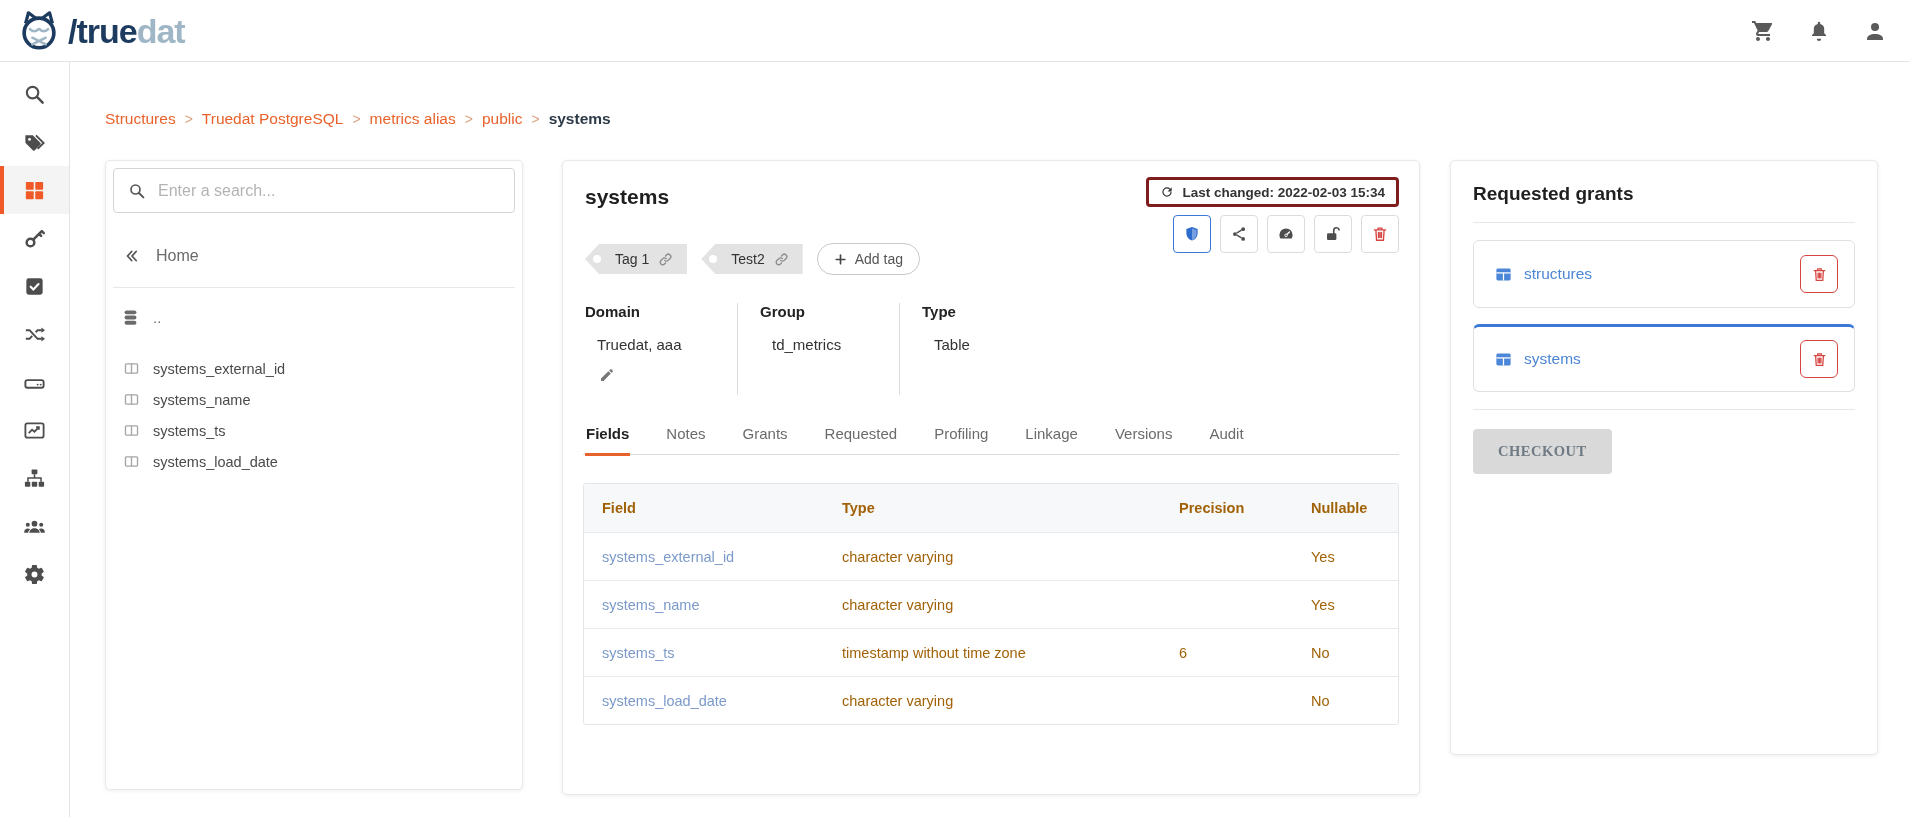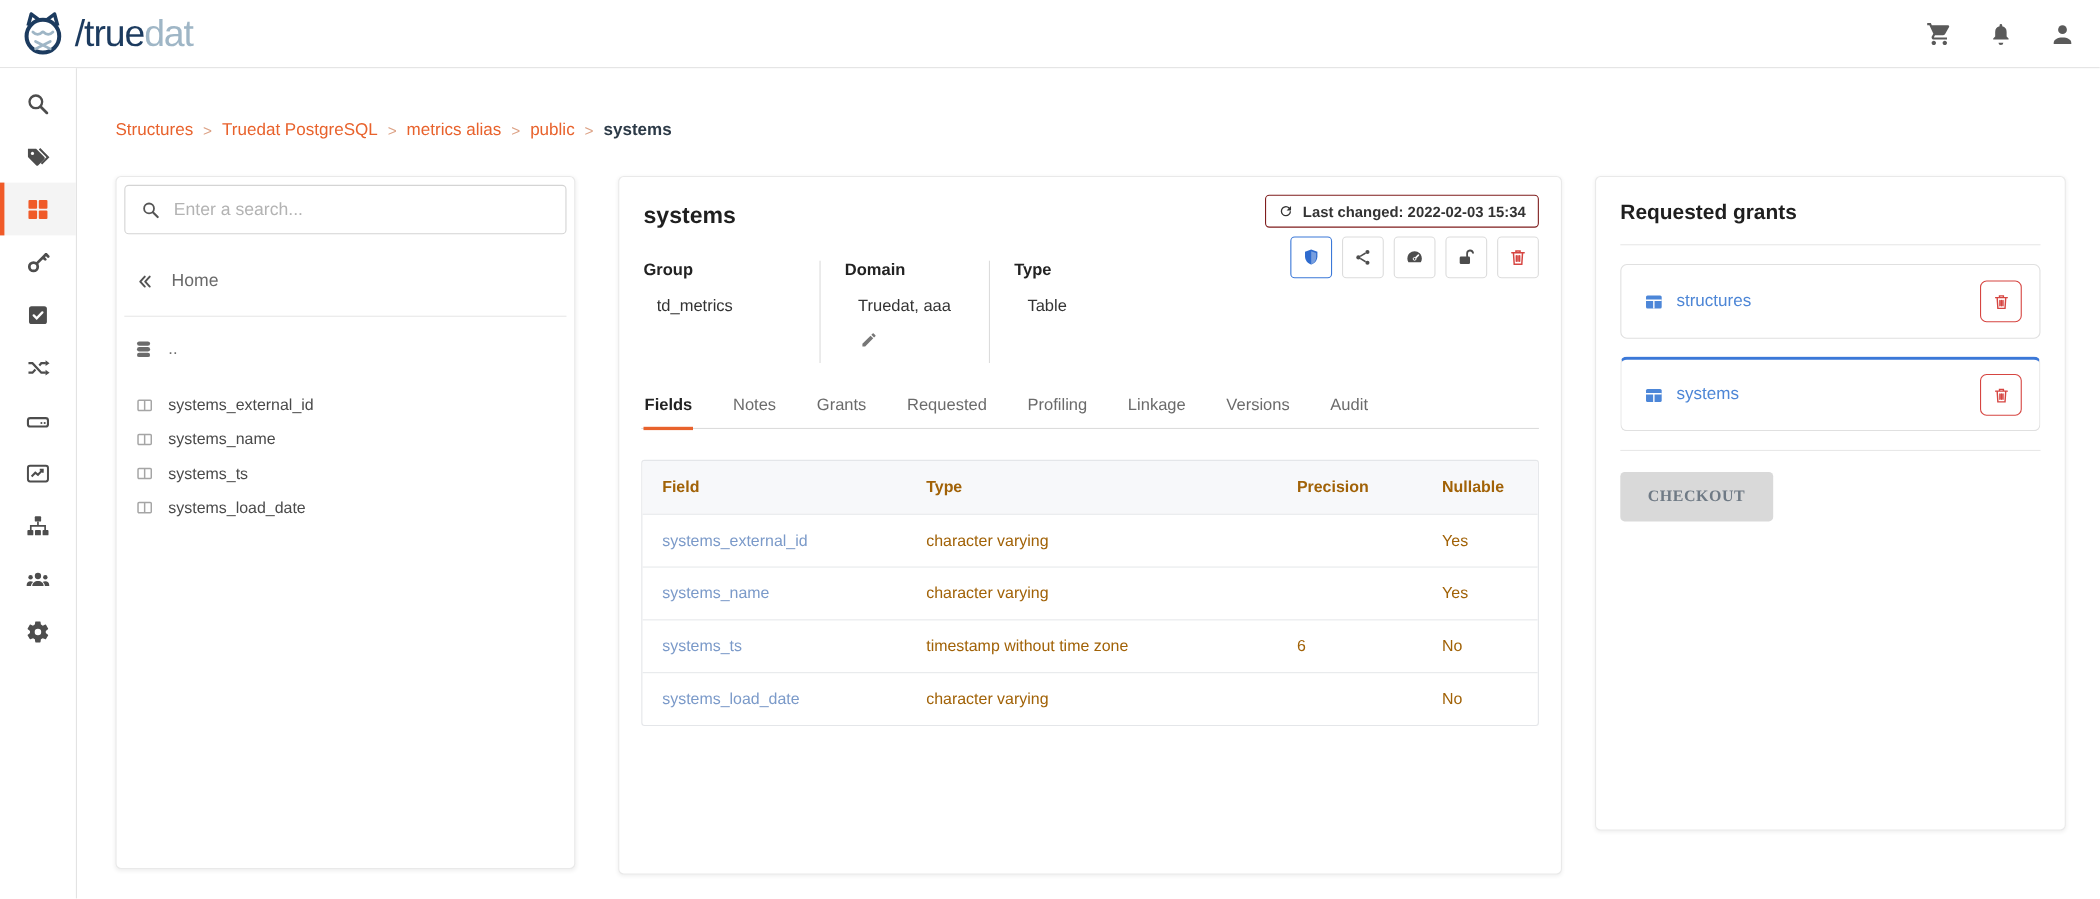--- a/index.html
+++ b/index.html
@@ -4,21 +4,21 @@
 <style>
   * { margin:0; padding:0; box-sizing:border-box; }
   html,body { background:#fff; }
   body { font-family:"Liberation Sans", sans-serif; color:#333; }
   .app { position:relative; width:1909px; height:817px; overflow:hidden; background:#fff; }
 
   
   .topbar { position:absolute; top:0; left:0; width:1909px; height:62px; background:#fff;
             border-bottom:1px solid #e3e3e3; display:flex; align-items:center; justify-content:space-between; }
   .logo { display:flex; align-items:center; gap:6px; padding-left:16px; cursor:pointer; }
-  .logo-text { font-size:34px; font-weight:normal; letter-spacing:-1px; color:#1c3b5f; line-height:1; }
+  .logo-text { font-size:34px; font-weight:bold; letter-spacing:-1px; color:#1c3b5f; line-height:1; }
   .logo-text .lt2 { color:#9fb6c6; }
   .top-icons { display:flex; align-items:center; gap:32px; padding-right:22px; }
   .top-icons .ticon { width:24px; height:24px; color:#5a5a5a; cursor:pointer; }
 
   
   .rail { position:absolute; top:62px; left:0; width:70px; height:755px; border-right:1px solid #e3e3e3;
           background:#fff; display:flex; flex-direction:column; padding-top:8px; }
   .rail-item { position:relative; width:69px; height:48px; display:flex; align-items:center; justify-content:center;
                color:#4d4d4d; cursor:pointer; }
   .rail-item svg { width:23px; height:23px; }
@@ -50,21 +50,21 @@
   .parent-row { display:flex; align-items:center; gap:13px; margin:20px 0 0 8px; color:#6e6e6e; font-size:15px; cursor:pointer; }
   .parent-row svg { width:19px; height:19px; color:#6b6b6b; }
   .field-list { margin-top:26px; }
   .field-item { display:flex; align-items:center; gap:13px; height:31px; padding-left:10px; font-size:14.5px;
                 color:#4a4a4a; cursor:pointer; }
   .field-item svg { width:17px; height:17px; color:#a5a5a5; }
 
   
   .detail-title { font-size:21px; font-weight:bold; color:#1f1f1f; margin:4px 0 0 2px; }
   .last-changed { position:absolute; top:16px; right:20px; height:30px; display:flex; align-items:center; gap:8px;
-                  border:1px solid #7f1d1d; border-radius:4px; padding:0 11px; cursor:pointer; background:#fff; }
+                  border:3px solid #7f1d1d; border-radius:4px; padding:0 11px; cursor:pointer; background:#fff; }
   .last-changed svg { width:14px; height:14px; color:#333; }
   .last-changed span { font-size:13.5px; font-weight:bold; color:#333; white-space:nowrap; }
   .action-row { position:absolute; top:54px; right:20px; display:flex; gap:9px; }
   .abtn { width:38px; height:38px; border:1px solid #dcdcdc; border-radius:4px; background:#fff;
           display:flex; align-items:center; justify-content:center; cursor:pointer; }
   .abtn svg { width:18px; height:18px; }
   .abtn.shield { border-color:#3b78d8; }
   .abtn.shield svg { color:#2e6bce; }
   .abtn.gray svg { color:#4d4d4d; }
   .abtn.danger svg { color:#d64541; }
@@ -339,32 +339,55 @@
           <path d="M13 11V7.2a3.6 3.6 0 017.1-.8" fill="none" stroke="currentColor" stroke-width="2.2" stroke-linecap="round"></path>
         </svg>
       </div>
       <div class="abtn danger">
         <svg viewBox="0 0 24 24" fill="none" stroke="currentColor" stroke-width="1.8" stroke-linecap="round">
           <path d="M4.5 6.5h15M9.5 6.5V4.2h5v2.3M6.5 6.5l.9 13.8h9.2l.9-13.8M10 10v6.8M12 10v6.8M14 10v6.8"></path>
         </svg>
       </div>
     </div>
 
+    <div class="tag-row">
+      <div class="tag-chip">
+        <span>Tag 1</span>
+        <svg viewBox="0 0 24 24" fill="none" stroke="currentColor" stroke-width="2.1" stroke-linecap="round">
+          <path d="M10.6 13.4a4 4 0 005.66 0l3.05-3.05a4 4 0 00-5.66-5.66l-1.6 1.6"></path>
+          <path d="M13.4 10.6a4 4 0 00-5.66 0l-3.05 3.05a4 4 0 005.66 5.66l1.6-1.6"></path>
+        </svg>
+      </div>
+      <div class="tag-chip">
+        <span>Test2</span>
+        <svg viewBox="0 0 24 24" fill="none" stroke="currentColor" stroke-width="2.1" stroke-linecap="round">
+          <path d="M10.6 13.4a4 4 0 005.66 0l3.05-3.05a4 4 0 00-5.66-5.66l-1.6 1.6"></path>
+          <path d="M13.4 10.6a4 4 0 00-5.66 0l-3.05 3.05a4 4 0 005.66 5.66l1.6-1.6"></path>
+        </svg>
+      </div>
+      <div class="add-tag">
+        <svg viewBox="0 0 24 24" stroke="currentColor" stroke-width="3" stroke-linecap="round">
+          <line x1="12" y1="4" x2="12" y2="20"></line>
+            <line x1="4" y1="12" x2="20" y2="12"></line>
+        </svg>
+        <span>Add tag</span>
+      </div>
+    </div>
 
     <div class="meta-row">
-      <div class="meta-col c2">
-        <div class="meta-label">Group</div>
-        <div class="meta-value">td_metrics</div>
-      </div>
       <div class="meta-col c1">
         <div class="meta-label">Domain</div>
         <div class="meta-value">Truedat, aaa</div>
         <svg class="meta-edit" viewBox="0 0 24 24" fill="currentColor">
           <path d="M3 17.2V21h3.8L17.8 9.9l-3.7-3.7L3 17.2zM20.7 7a1 1 0 000-1.4L18.4 3.3a1 1 0 00-1.4 0l-1.8 1.8 3.7 3.7 1.8-1.8z"></path>
         </svg>
+      </div>
+      <div class="meta-col c2">
+        <div class="meta-label">Group</div>
+        <div class="meta-value">td_metrics</div>
       </div>
       <div class="meta-col c3">
         <div class="meta-label">Type</div>
         <div class="meta-value">Table</div>
       </div>
     </div>
 
     <div class="tabs">
       <div class="tab active">Fields</div>
       <div class="tab">Notes</div>

